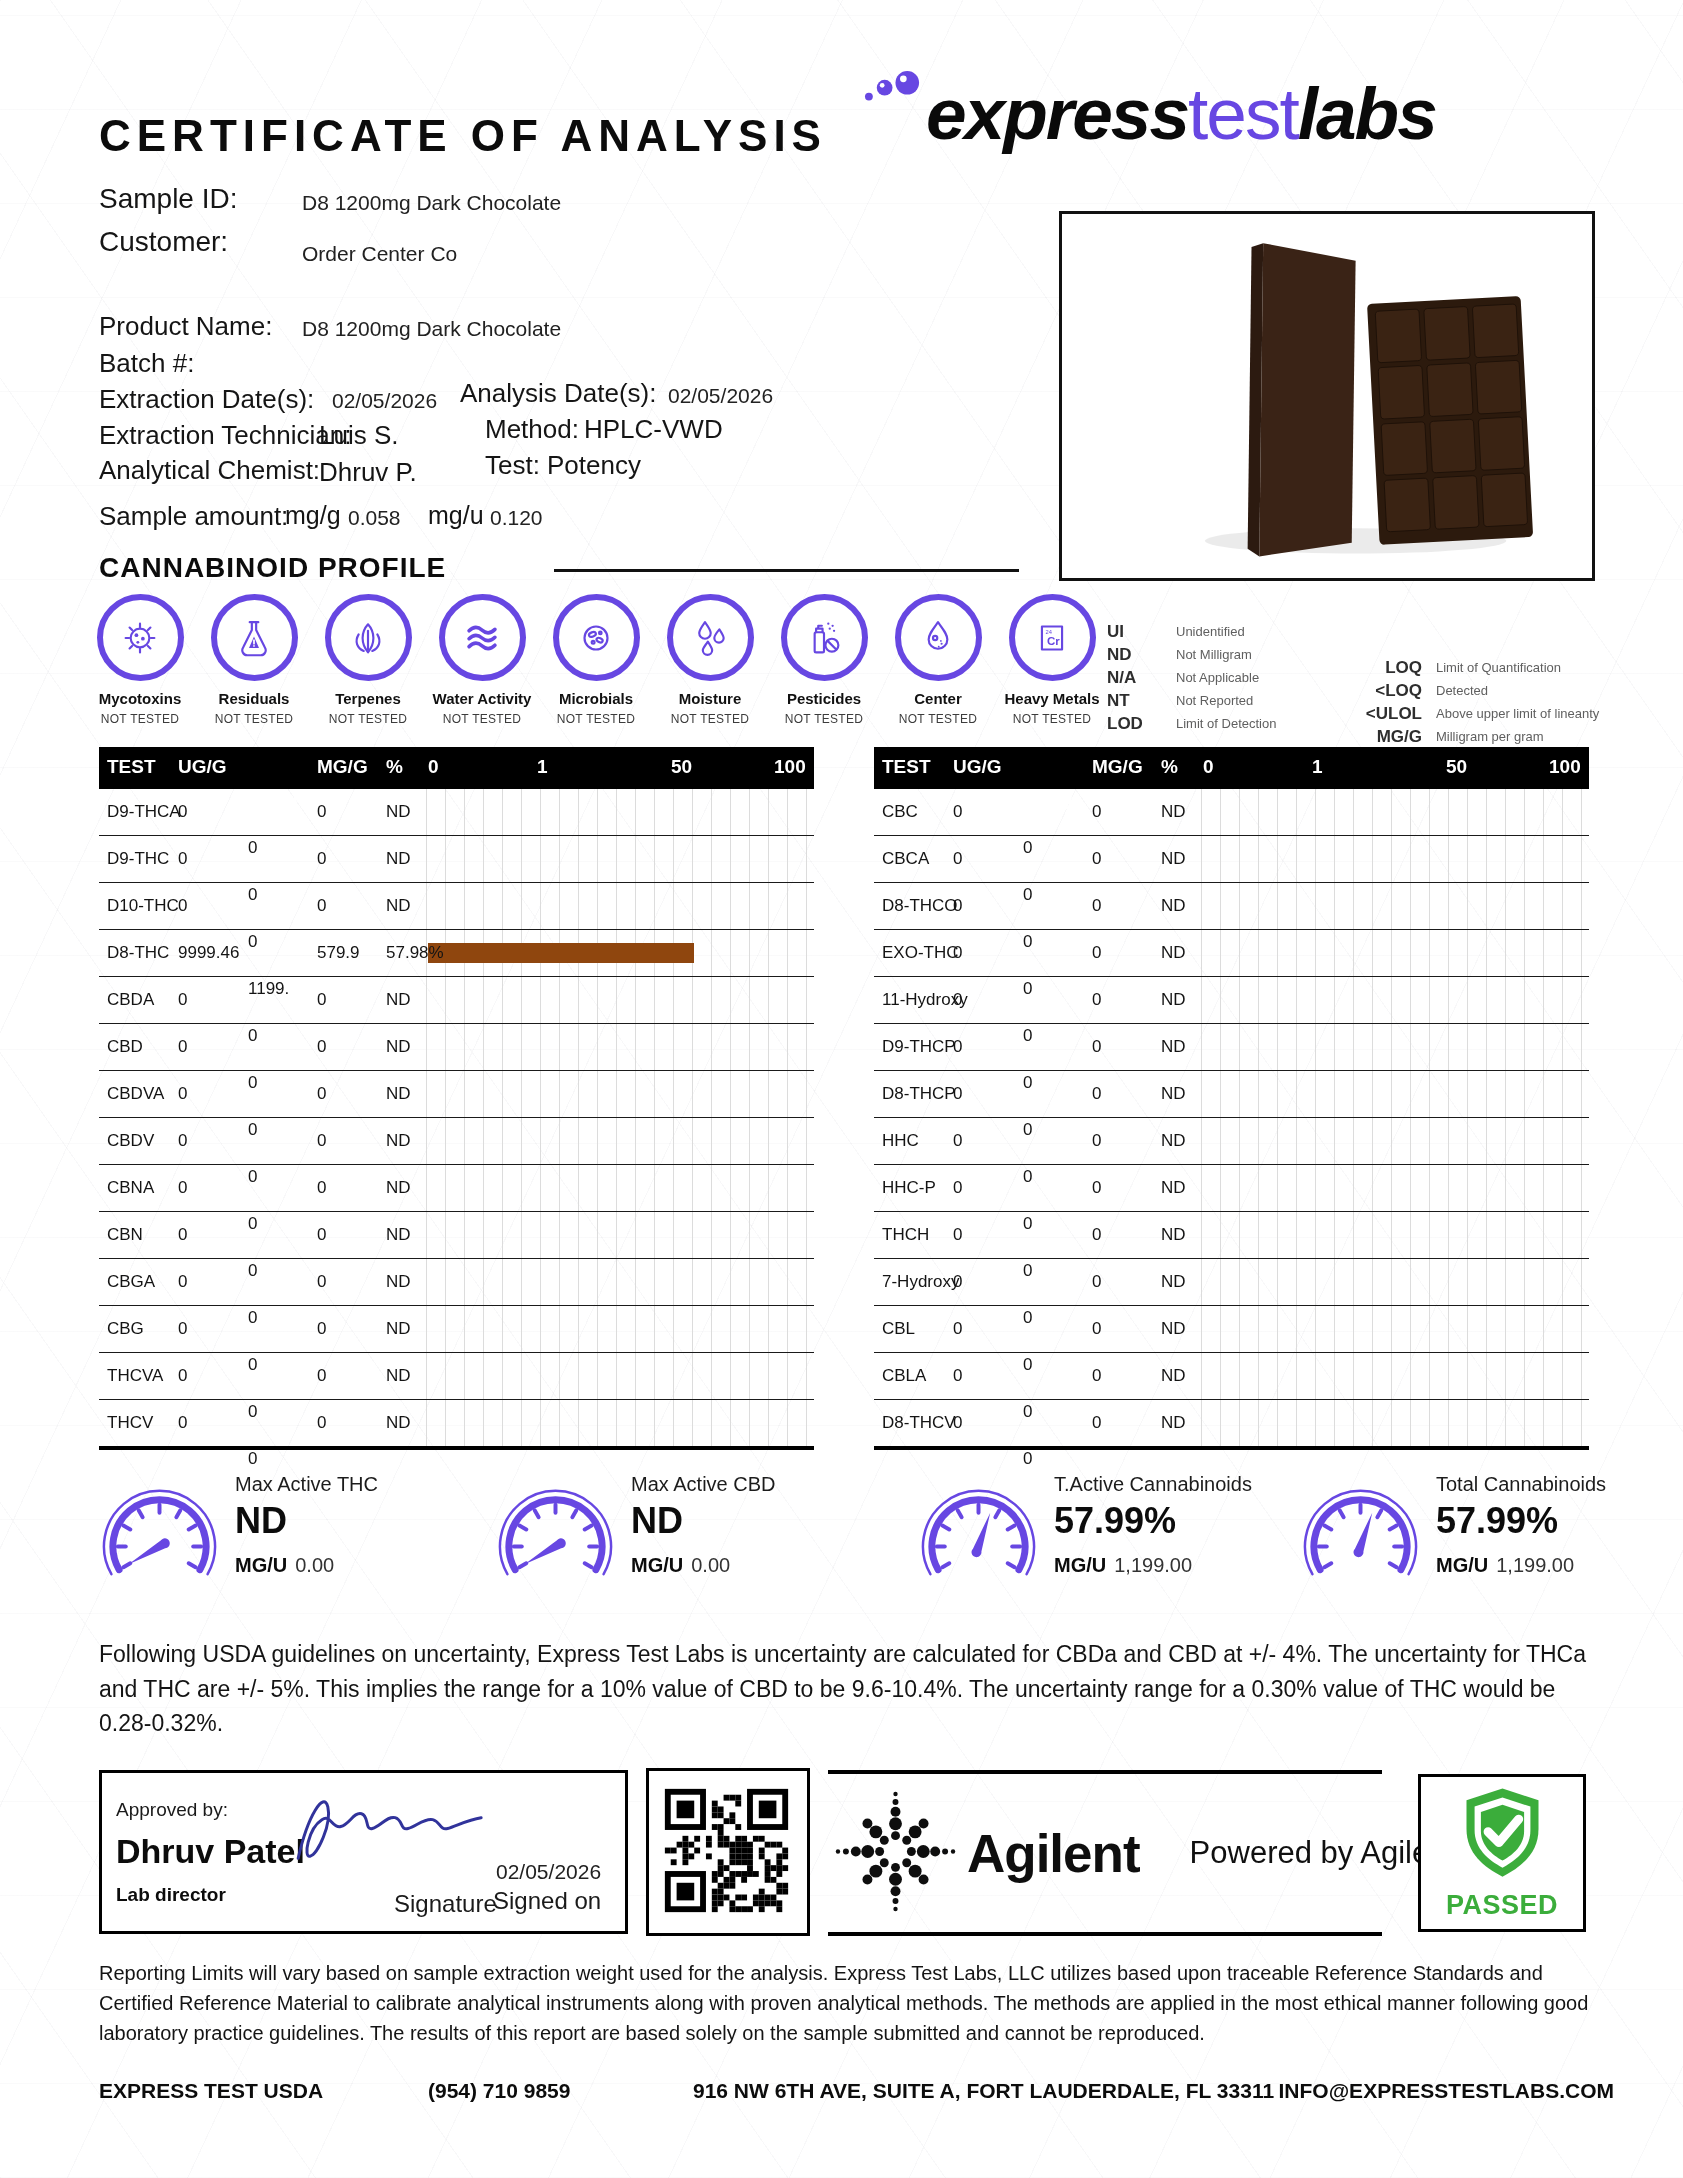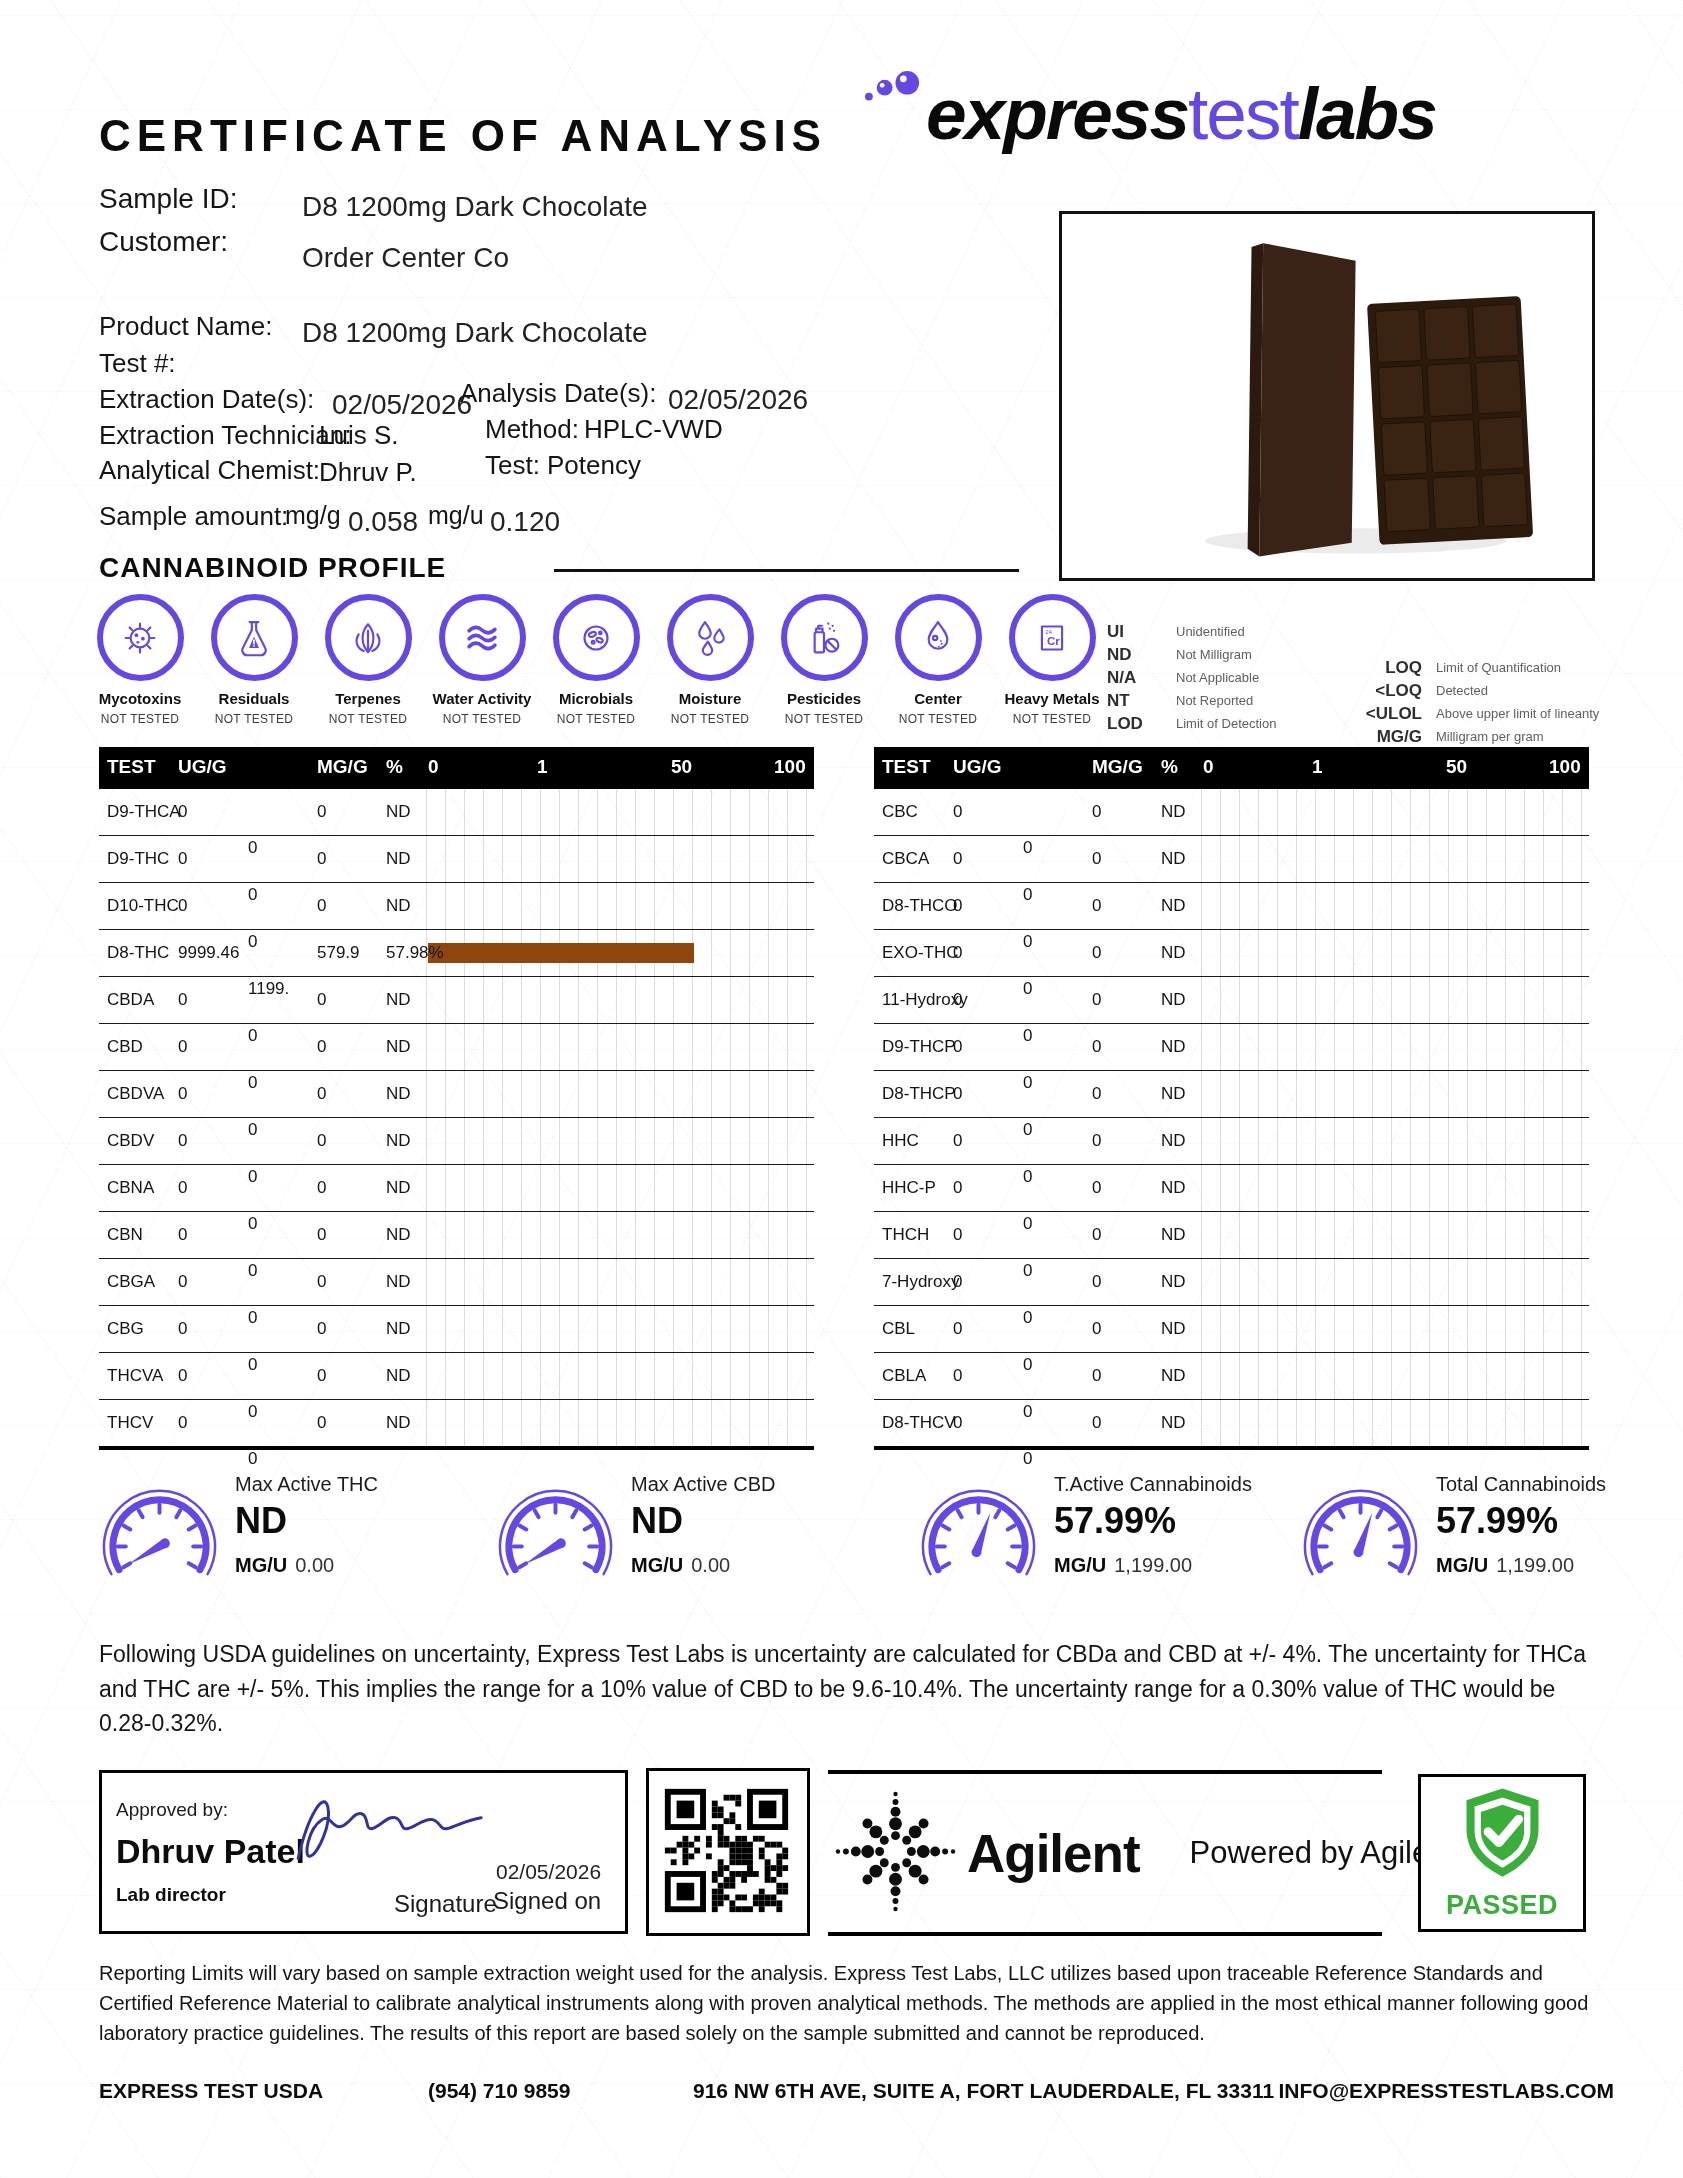--- a/index.html
+++ b/index.html
@@ -8,21 +8,21 @@
       repeating-linear-gradient(115deg, rgba(120,120,140,.05) 0 1px, transparent 1px 109px),
       repeating-linear-gradient(55deg, rgba(120,120,140,.05) 0 1px, transparent 1px 129px),
       repeating-linear-gradient(0deg, rgba(120,120,140,.04) 0 1px, transparent 1px 94px);}
   .abs{position:absolute;}
   .title{font-size:44px;font-weight:bold;letter-spacing:6px;color:#0c0c0c;white-space:nowrap;}
   .logo{display:flex;align-items:flex-start;white-space:nowrap;}
   .logo-word{font-size:73px;line-height:1;}
   .lg-black{font-weight:bold;font-style:italic;color:#0a0a0a;letter-spacing:-2px;}
   .lg-purple{font-weight:normal;color:#6747e2;letter-spacing:-2px;}
   .lbl{font-size:26px;color:#151515;white-space:nowrap;}
-  .val{font-size:28px;color:#222;white-space:nowrap;}
+  .val{font-size:21px;color:#222;white-space:nowrap;}
   .img-box{border:3px solid #111;background:#fff;}
   .sec-title{font-size:28px;font-weight:bold;letter-spacing:1px;color:#0c0c0c;}
   .sec-rule{height:3px;background:#111;}
   .panels{display:flex;}
   .panel{width:114px;text-align:center;}
   .panel-circle{width:75px;height:75px;border:6px solid #6747e2;border-radius:50%;margin:0 auto;
     display:flex;align-items:center;justify-content:center;background:#fff;}
   .panel-label{font-size:15px;font-weight:bold;color:#111;margin-top:9px;white-space:nowrap;}
   .panel-status{font-size:12px;color:#3c3c3c;margin-top:5px;letter-spacing:0.3px;white-space:nowrap;}
   .legend-cols{display:flex;}
@@ -85,21 +85,21 @@
     <span class="logo-word lg-black">labs</span>
   </div>
 
   <div class="abs lbl" style="left:99px;top:183px;font-size:28px;">Sample ID:</div>
   <div class="abs val" style="left:302px;top:191px;">D8 1200mg Dark Chocolate</div>
   <div class="abs lbl" style="left:99px;top:226px;font-size:28px;">Customer:</div>
   <div class="abs val" style="left:302px;top:242px;">Order Center Co</div>
 
   <div class="abs lbl" style="left:99px;top:311px;">Product Name:</div>
   <div class="abs val" style="left:302px;top:317px;">D8 1200mg Dark Chocolate</div>
-  <div class="abs lbl" style="left:99px;top:348px;">Test #:</div>
+  <div class="abs lbl" style="left:99px;top:348px;">Batch #:</div>
 
   <div class="abs lbl" style="left:99px;top:384px;">Extraction Date(s):</div>
   <div class="abs val" style="left:332px;top:389px;">02/05/2026</div>
   <div class="abs lbl" style="left:460px;top:378px;">Analysis Date(s):</div>
   <div class="abs val" style="left:668px;top:384px;">02/05/2026</div>
 
   <div class="abs lbl" style="left:99px;top:420px;">Extraction Technician:</div>
   <div class="abs lbl" style="left:319px;top:420px;">Luis S.</div>
   <div class="abs lbl" style="left:485px;top:414px;">Method:</div>
   <div class="abs lbl" style="left:584px;top:414px;">HPLC-VWD</div>

